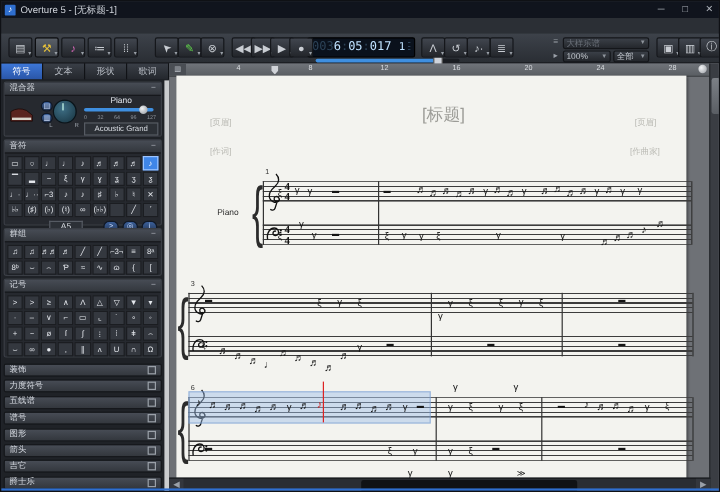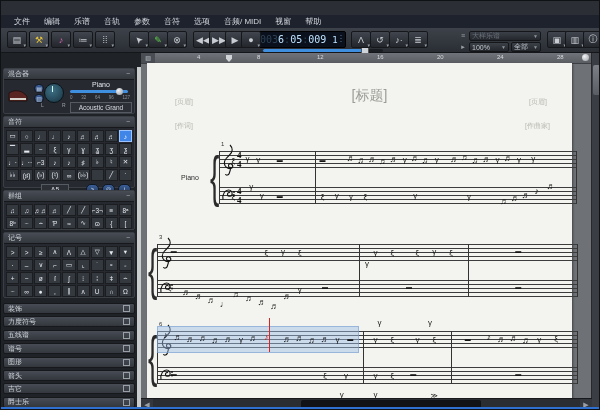--- a/index.html
+++ b/index.html
@@ -95,45 +95,42 @@
   #hscroll .thumb{position:absolute;left:160px;top:1px;width:180px;height:10px;background:#101215;border-radius:2px;}
   .harrow{position:absolute;top:0;width:12px;height:12px;color:#9aa0a8;font-size:7px;text-align:center;line-height:12px;background:#34373d;}
   #frame-bottom{position:absolute;left:0;bottom:0;width:600px;height:2px;background:#2f6fd0;}
   svg.clef{position:absolute;}
 </style>
 </head>
 <body>
 
 <div id="app">
 
-
-  <div id="menubar">
-      <span class="menu-item">文件</span>
-      <span class="menu-item">编辑</span>
-      <span class="menu-item">乐谱</span>
-      <span class="menu-item">音轨</span>
-      <span class="menu-item">参数</span>
-      <span class="menu-item">音符</span>
-      <span class="menu-item">选项</span>
-      <span class="menu-item">音频/ MIDI</span>
-      <span class="menu-item">视窗</span>
-      <span class="menu-item">帮助</span>
-    </div>
+  <div id="titlebar">
+    <span id="appicon">♪</span>
+    <span>Overture 5 - [无标题-1]</span>
+    <span id="winbtns">
+      <span class="winbtn">─</span>
+      <span class="winbtn">□</span>
+      <span class="winbtn close">✕</span>
+    </span>
+  </div>
+
 
   <div id="toolbar">
     <span id="g1"></span>
     <span id="g2"></span>
     <span id="g3"></span>
     <div id="lcd">
       <span class="dim">003</span>
         <span>6</span>
         <span class="dim">:</span>
         <span>05</span>
         <span class="dim">:</span>
-        <span>009</span>
+        <span>017</span>
       <span class="aux">1</span>
       <span class="micro"></span>
     </div>
     <div id="tempo-slider">
       <span class="fill"></span>
         <span class="thumb"></span>
     </div>
     <span id="g4"></span>
     <span class="cicon" style="left:457px;top:3px;">≡</span>
     <div class="combo disabled" style="left:468px;top:3px;width:72px;">
@@ -203,20 +200,26 @@
         <span class="ddm">▾</span>
       </span><span class="tbtn" style="left: 564px;">
         <span>▥</span>
         <span class="ddm">▾</span>
       </span><span class="tbtn" style="left: 582px;">
         <span>ⓘ</span>
         <span class="ddm">▾</span>
       </span></div>
 
   <div id="sidebar">
+    <div id="tabs">
+        <span class="tab active">符号</span>
+        <span class="tab">文本</span>
+        <span class="tab">形状</span>
+        <span class="tab">歌词</span>
+      </div>
     <div id="side-scroll"></div>
 
     <div class="panel" style="top:15px;height:46px;">
       <div class="panel-h">
           <span>混合器</span>
           <span class="min">−</span>
         </div>
       <div style="position:relative;height:34px;">
         <svg width="22" height="16" style="position:absolute;left:3px;top:8px;">
           <path d="M2 13 L2 5 Q8 1 15 4 L20 8 L20 13 Z" fill="#5a2420" stroke="#1a0c0a" stroke-width="0.7"></path>

